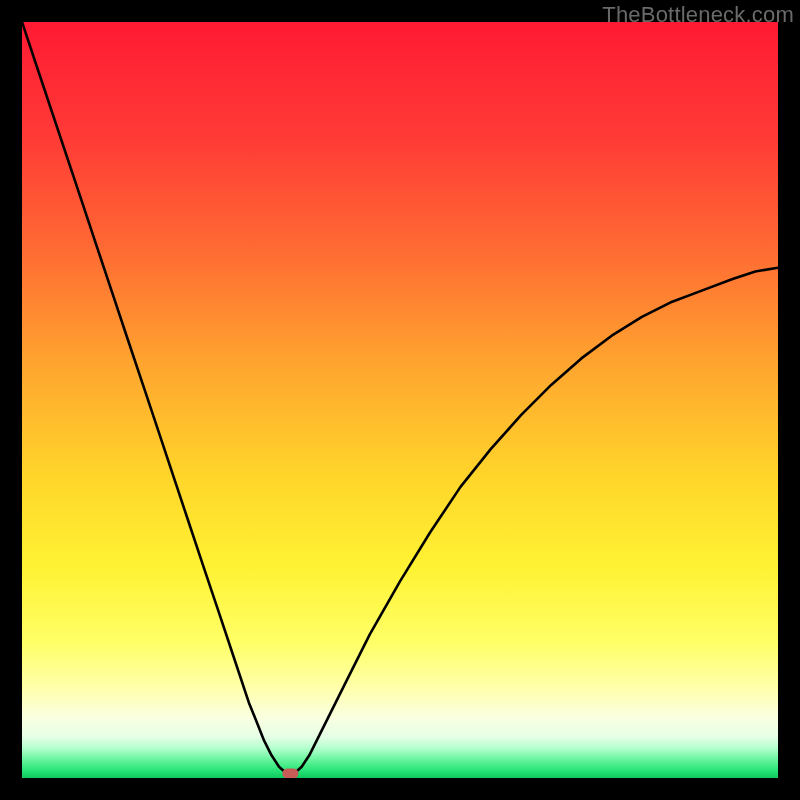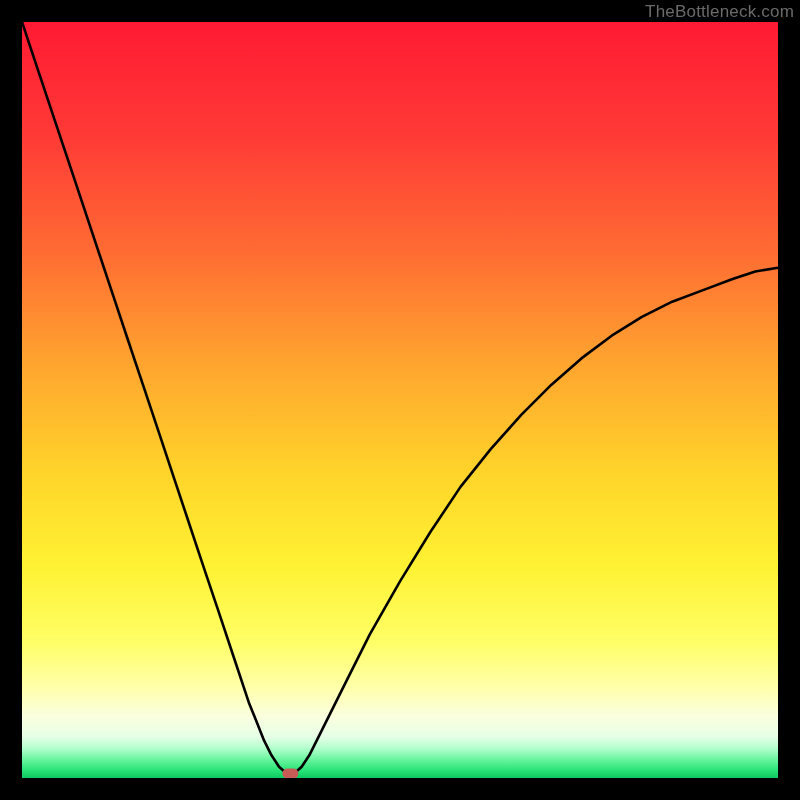--- a/index.html
+++ b/index.html
@@ -24,21 +24,21 @@
     left: 0;
     top: 0;
     width: 756px;
     height: 756px;
   }
   .watermark {
     position: absolute;
     top: 2px;
     right: 6px;
     color: #6a6a6a;
-    font-size: 17px;
+    font-size: 22px;
     font-weight: 500;
     letter-spacing: 0.2px;
   }
   svg { display: block; }
 </style>
 </head>
 <body>
 
 <div class="frame">
   <svg class="plot" viewBox="0 0 756 756" preserveAspectRatio="none">

